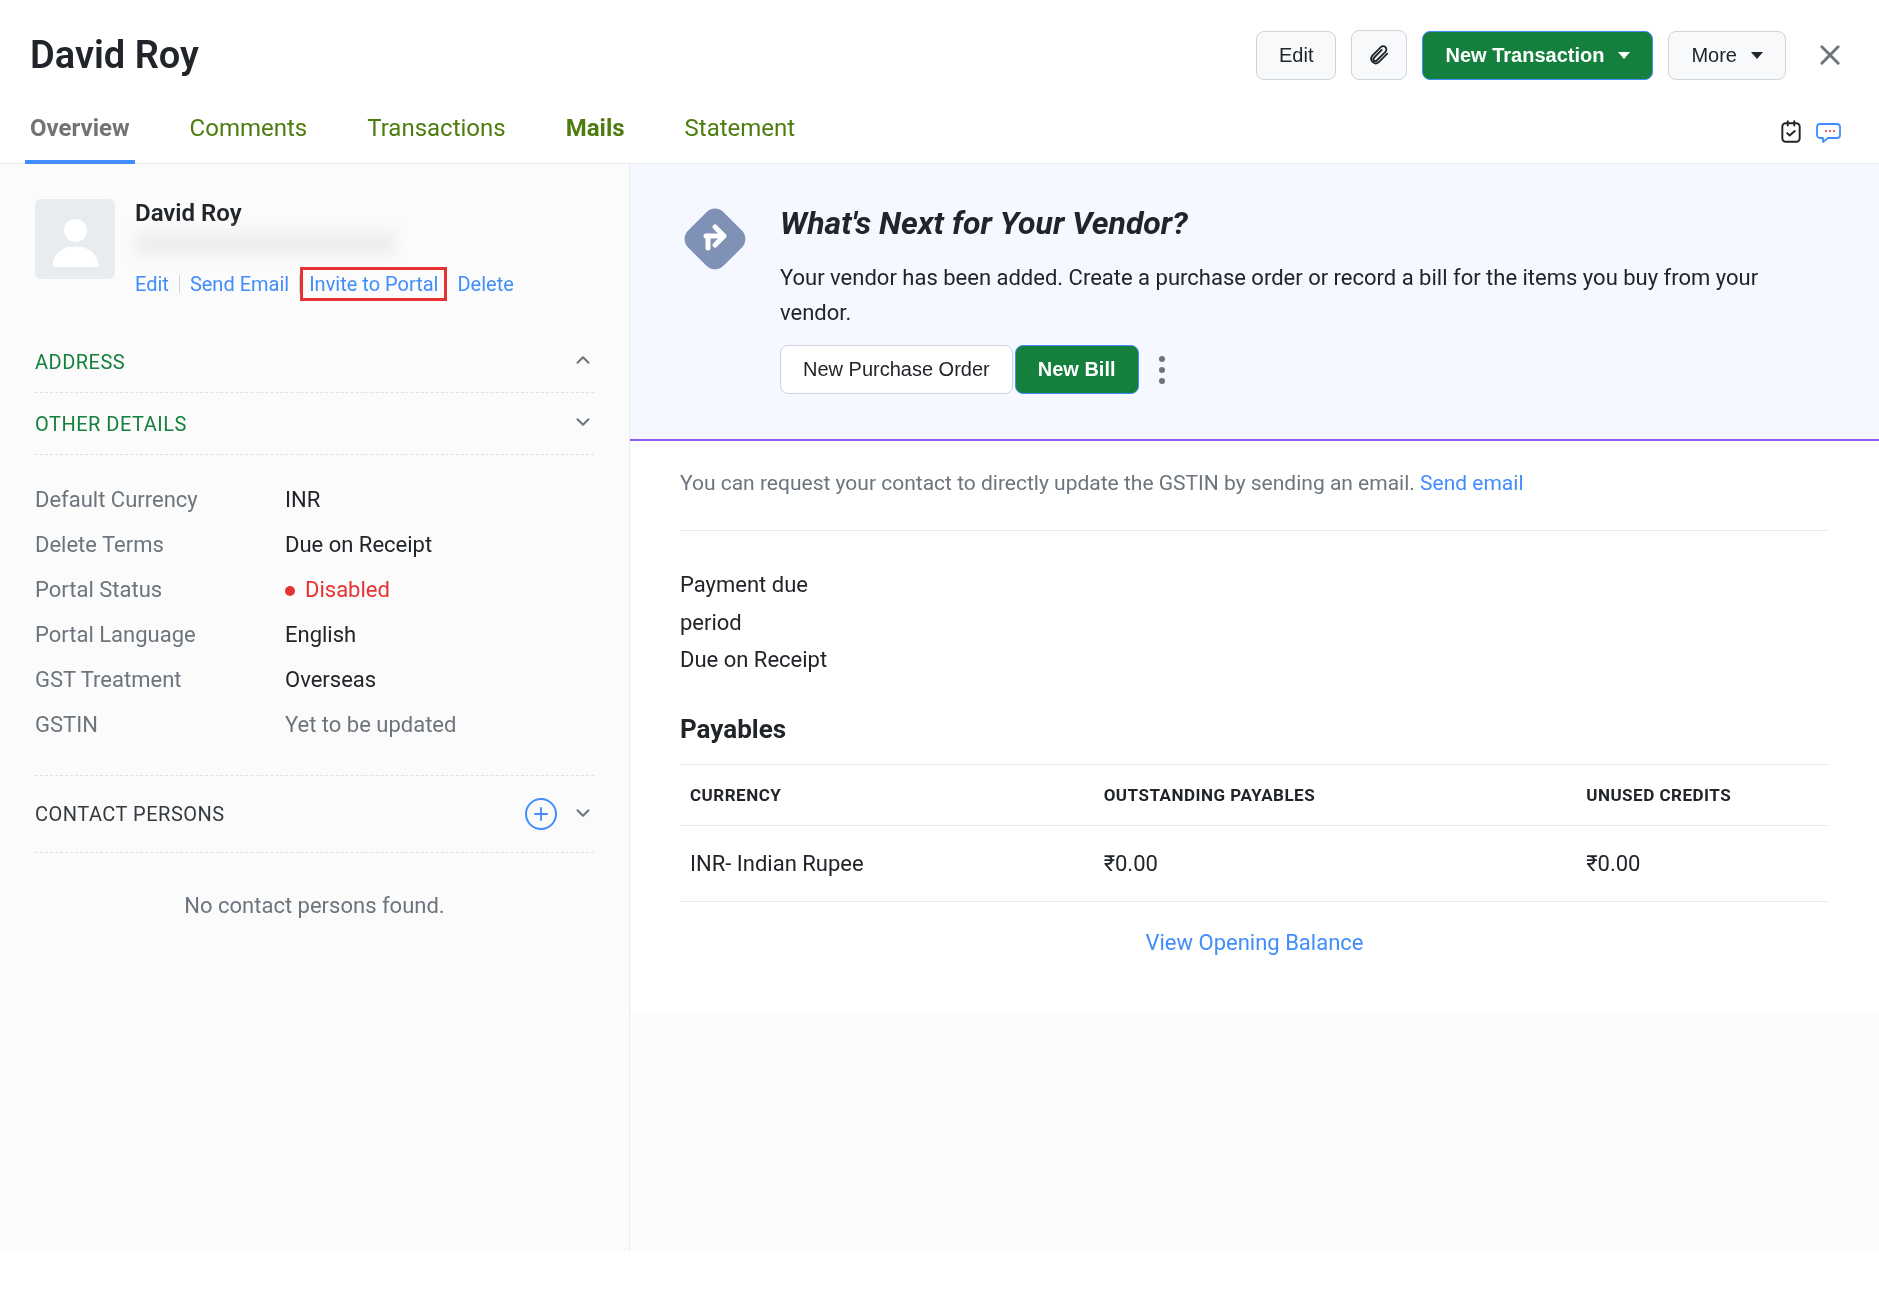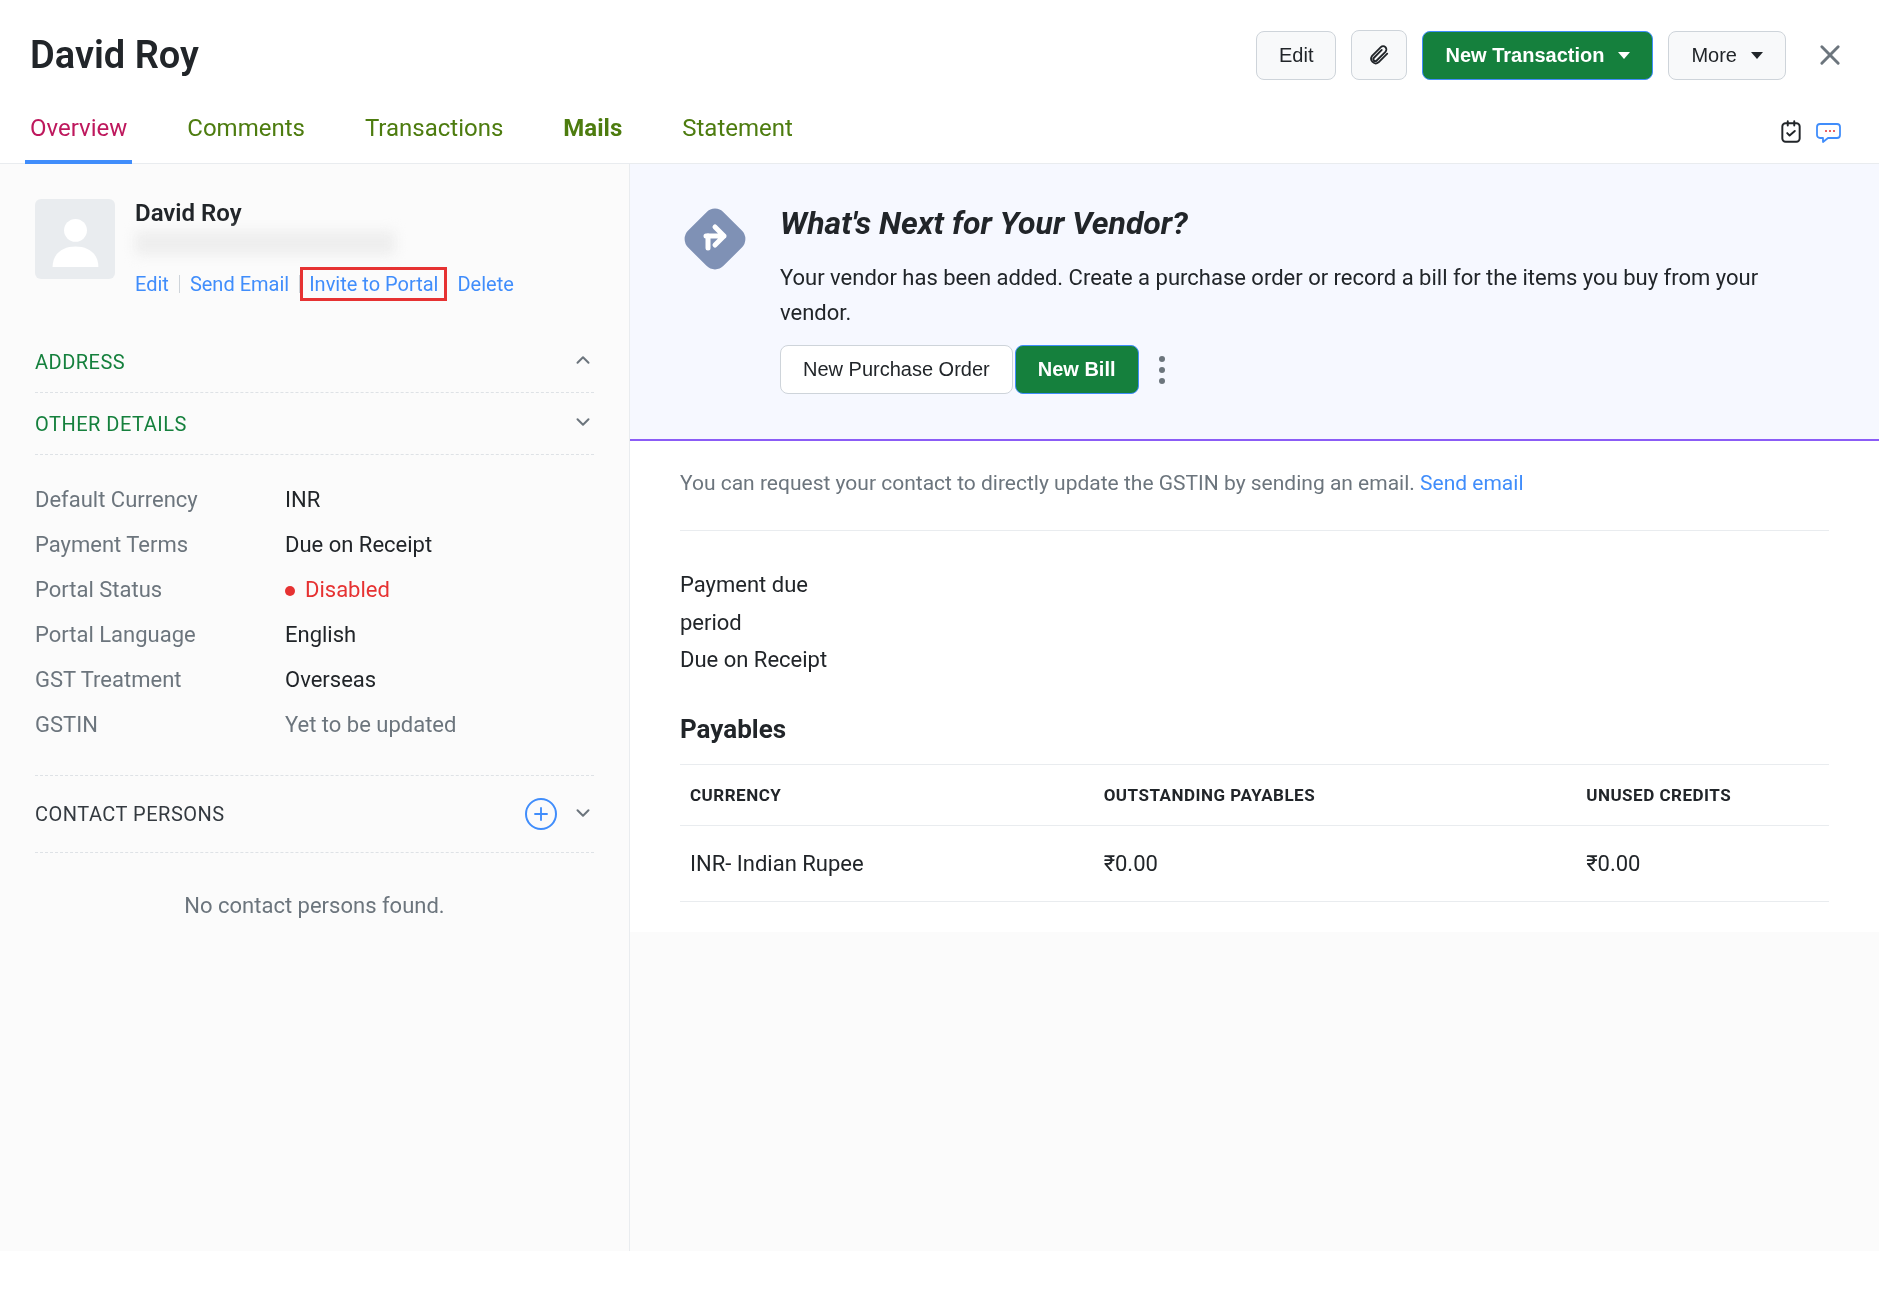--- a/index.html
+++ b/index.html
@@ -73,22 +73,22 @@
     }
     .tab {
       padding: 14px 5px 18px;
       font-size: 24px;
       color: #4d7c0f;
       cursor: pointer;
       border-bottom: 4px solid transparent;
       margin-bottom: -1px;
     }
     .tab.active {
-      color: #be185d;
-      font-weight: 400;
+      color: #737373;
+      font-weight: 700;
       border-bottom-color: #408dfb;
       text-align: center;
     }
     .tab.bold {
       font-weight: 700;
     }
     .tabs-right {
       margin-left: auto;
       display: flex;
       gap: 12px;
@@ -394,21 +394,21 @@
           </svg>
       </span>
     </div>
 
     <div class="details">
       <div class="detail-row">
         <div class="detail-label">Default Currency</div>
         <div class="detail-value">INR</div>
       </div>
       <div class="detail-row">
-        <div class="detail-label">Payment Terms</div>
+        <div class="detail-label">Delete Terms</div>
         <div class="detail-value">Due on Receipt</div>
       </div>
       <div class="detail-row">
         <div class="detail-label">Portal Status</div>
         <div class="detail-value">
           <span class="status-dot"></span><span class="status-text">Disabled</span>
         </div>
       </div>
       <div class="detail-row">
         <div class="detail-label">Portal Language</div>
@@ -493,15 +493,18 @@
         </thead>
         <tbody>
           <tr>
             <td>INR- Indian Rupee</td>
             <td>₹0.00</td>
             <td>₹0.00</td>
           </tr>
         </tbody>
       </table>
 
+      <div class="view-opening">
+        <a>View Opening Balance</a>
+      </div>
     </div>
   </div>
 </div>
 
 </body></html>

